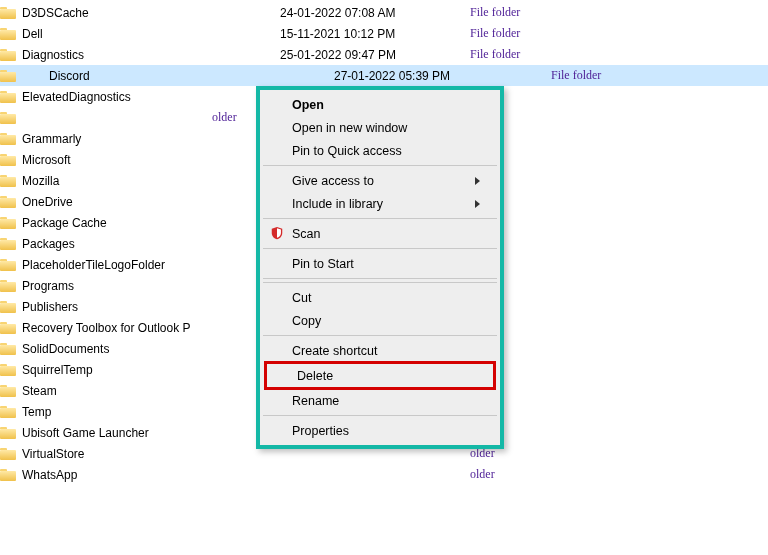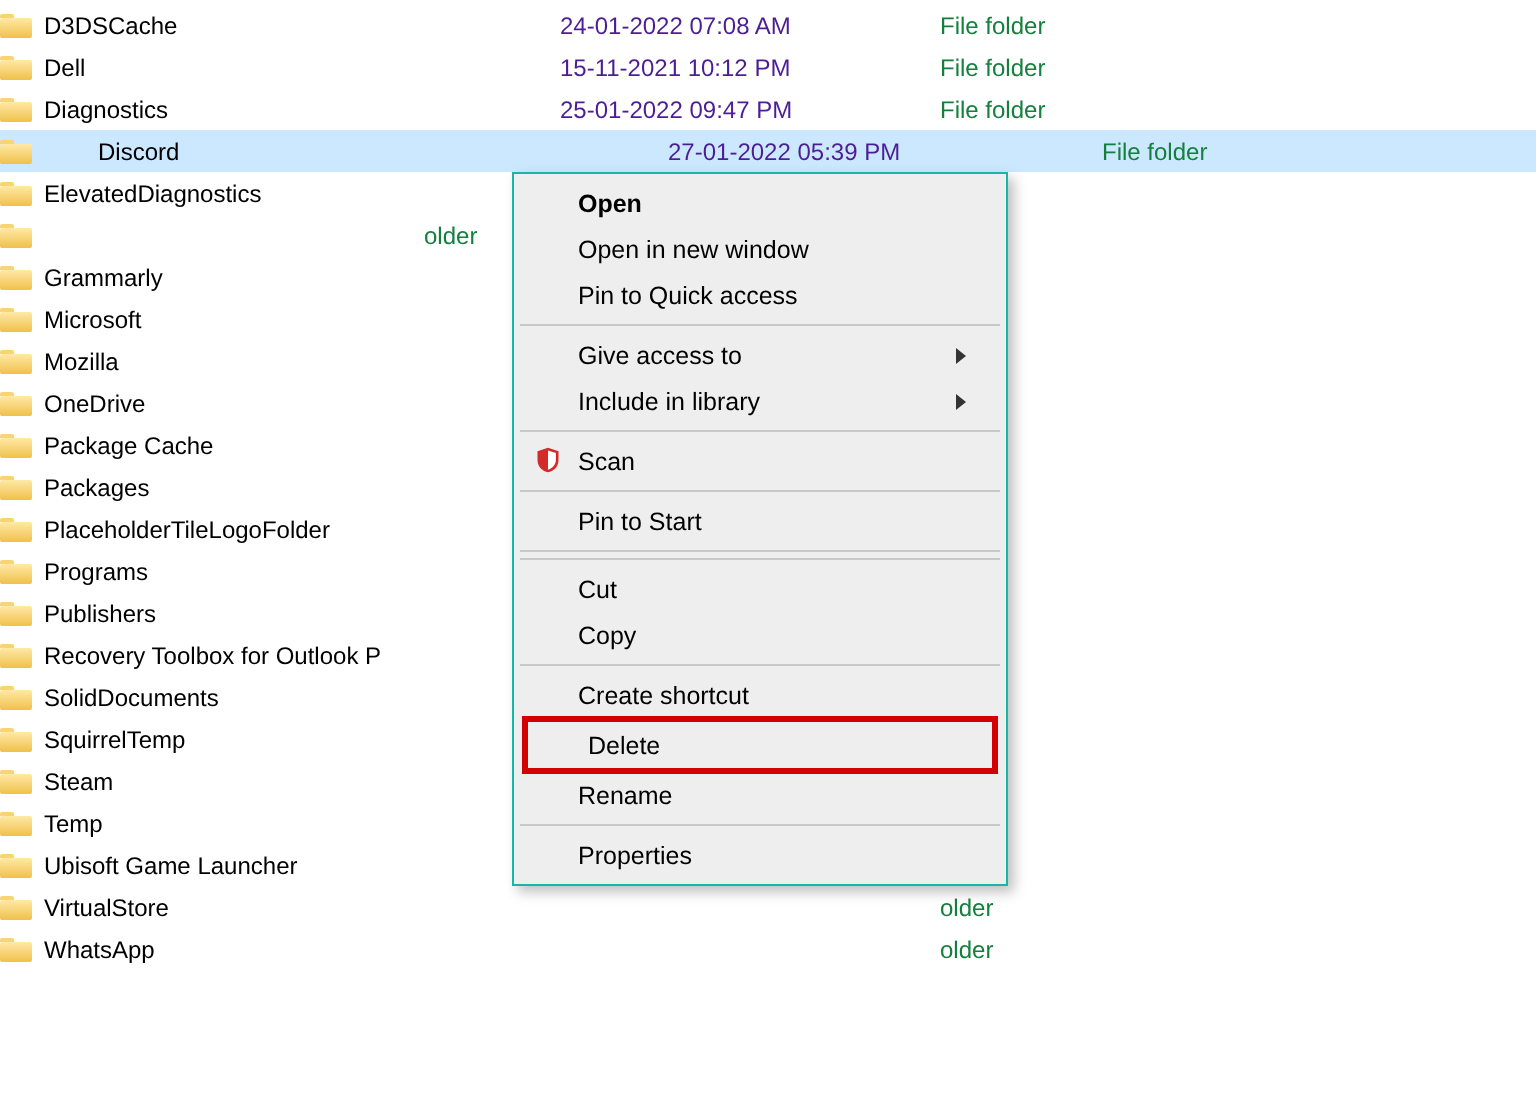--- a/index.html
+++ b/index.html
@@ -44,35 +44,35 @@
   }
   .folder-icon::after {
     content: "";
     position: absolute;
     top: 3px; left: 0;
     width: 16px; height: 10px;
     background: linear-gradient(#ffe9a6, #f0c14b);
     border-radius: 1px;
   }
   .col-name { width: 258px; }
-  .col-date { width: 190px; color: #4c1d95; }
-  .col-type { width: 120px; color: #15803d; }
+  .col-date { width: 190px; color: #000000; }
+  .col-type { width: 120px; color: #4c1d95; font-family: Liberation Serif, serif; }
   .col-name, .col-date, .col-type {
     white-space: nowrap;
     overflow: hidden;
     text-overflow: ellipsis;
   }
 
   .context-menu {
     position: absolute;
     left: 256px;
     top: 86px;
     width: 248px;
     background: #eeeeee;
-    border: 1px solid #14b8a6;
+    border: 4px solid #14b8a6;
     box-shadow: 3px 3px 6px rgba(0,0,0,0.25);
     padding: 3px 2px;
     font-size: 12.5px;
   }
   .menu-item {
     display: flex;
     align-items: center;
     height: 23px;
     padding: 0 18px 0 30px;
     position: relative;

